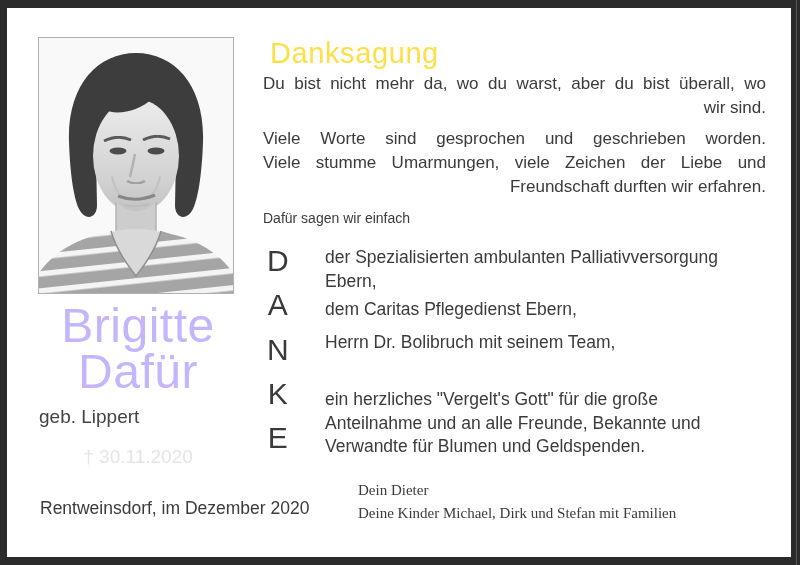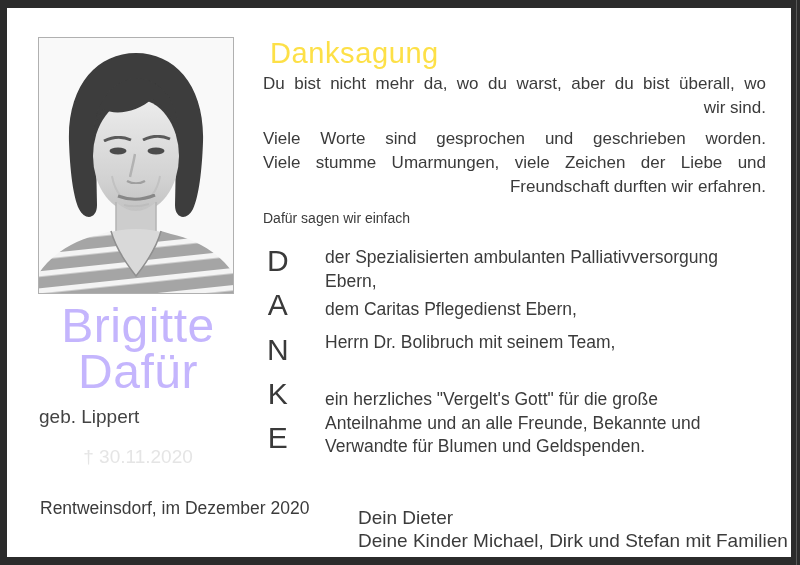--- a/index.html
+++ b/index.html
@@ -39,21 +39,21 @@
     display:flex;flex-direction:column;justify-content:space-between;align-items:center;}
   .danke-letter{font-size:30px;line-height:30px;letter-spacing:.5px;color:#3a3a3a;}
 
   .thanks-item{position:absolute;left:325px;width:446px;
     font-size:17.5px;line-height:23.5px;white-space:pre-line;}
   .item-0{top:246px;} .item-1{top:298px;} .item-2{top:331px;}
   .item-3{top:361px;} .item-4{top:388px;}
 
   
   .place-date{position:absolute;left:40px;top:497px;font-size:17.5px;line-height:22px;}
-  .signatures{position:absolute;left:358px;top:507px;font-size:19px;line-height:22.5px;}
+  .signatures{position:absolute;left:358px;top:479px;font-size:15px;line-height:22.5px;font-family:Liberation Serif, serif;}
 </style>
 </head>
 <body>
 
 <div class="page">
   <div class="sheet"></div>
   <div class="seam"></div>
 
   <div class="photo-frame">
     <svg viewBox="0 0 194 255">

